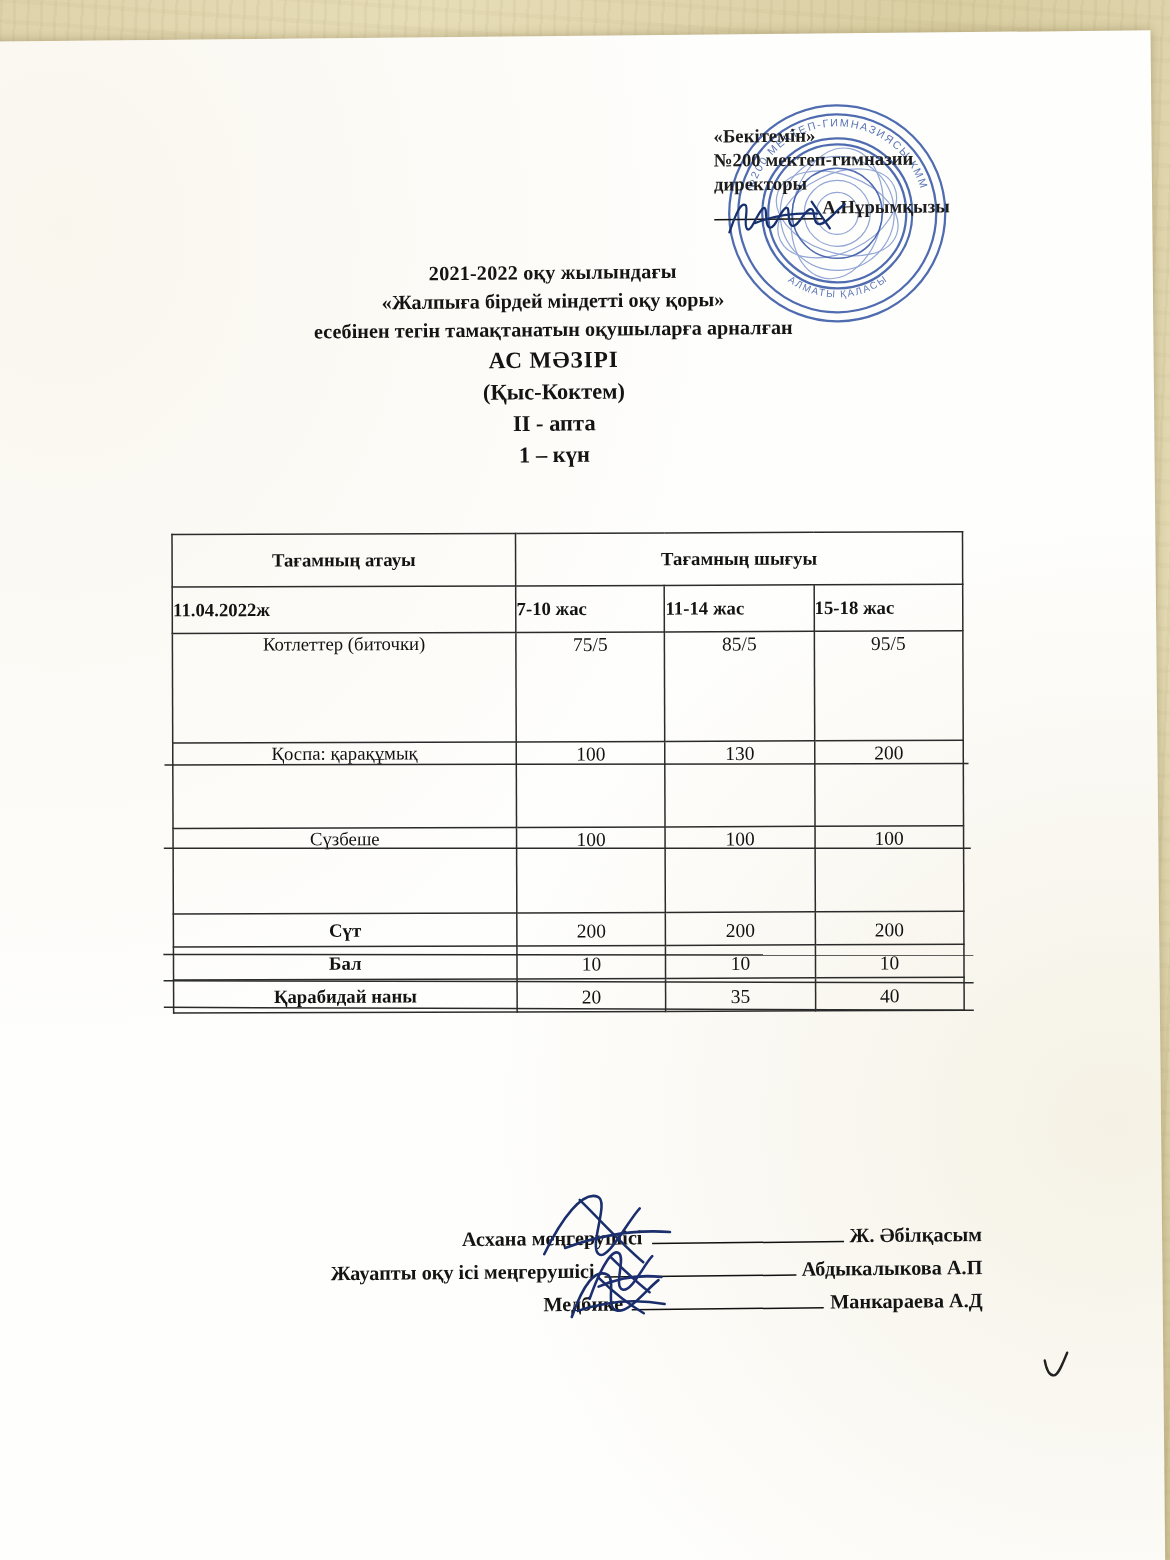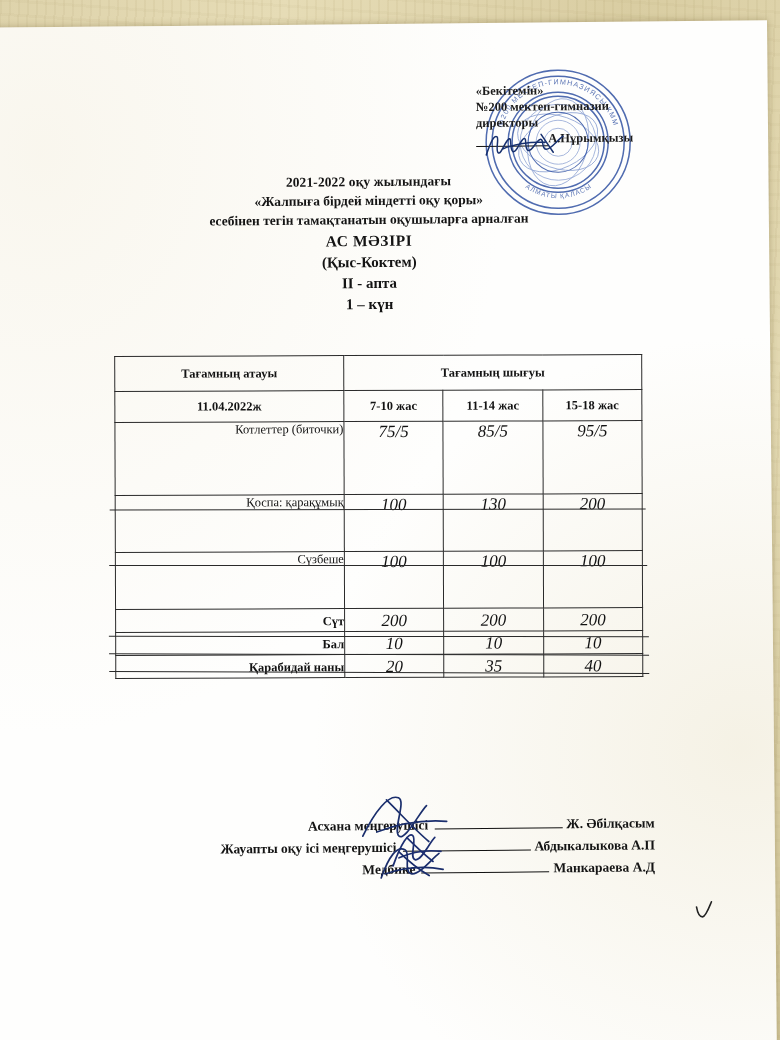--- a/index.html
+++ b/index.html
@@ -138,39 +138,38 @@
     padding: 0;
   }
   .th-center {
     text-align: center;
     font-weight: bold;
     font-size: 12.5px;
     height: 34px;
     vertical-align: middle;
   }
   .th-date {
-    text-align: center;
+    text-align: left;
     font-weight: bold;
     font-size: 12.5px;
     height: 30px;
     vertical-align: middle;
   }
   .dish-cell {
-    text-align: right;
+    text-align: center;
     padding-left: 7px;
     vertical-align: top;
     padding-top: 7px;
     font-size: 12.5px;
   }
   .qty-cell {
     text-align: center;
     vertical-align: top;
     padding-top: 9px;
-    font-size: 17px;
-    font-style: italic;
+    font-size: 13px;
   }
   .row-tall td { height: 72px; }
   .row-mid td  { height: 56px; }
   .row-short td { height: 19px; }
   .row-short .dish-cell { padding-top: 2px; vertical-align: middle; font-weight: bold; }
   .row-short .qty-cell  { padding-top: 2px; vertical-align: middle; }
   .col-dish { width: 228px; }
   .col-age  { width: 100px; }
   
   .stray {

